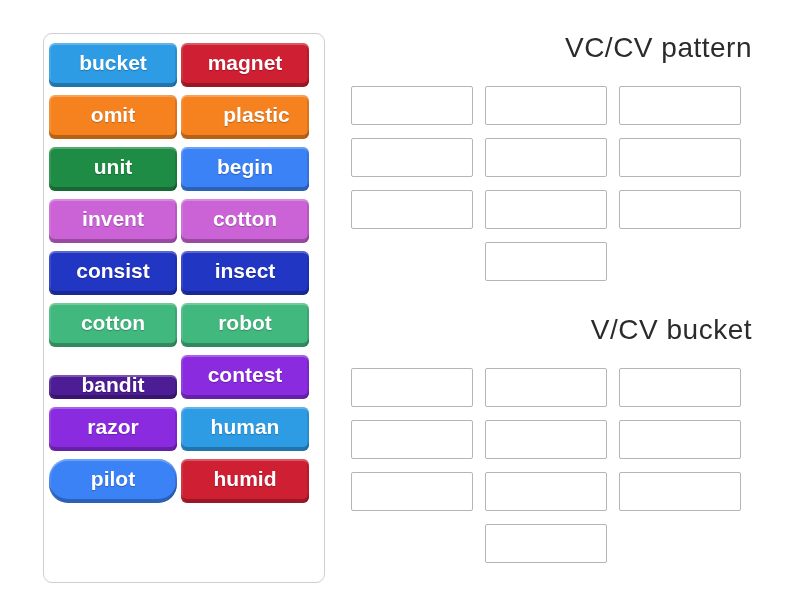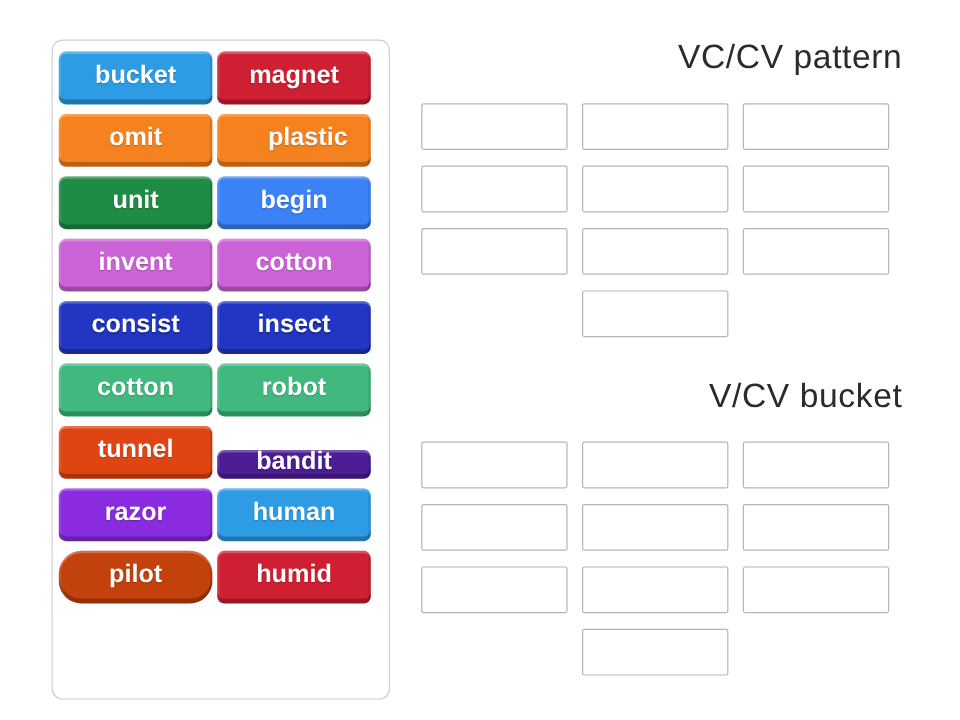--- a/index.html
+++ b/index.html
@@ -50,25 +50,25 @@
       <div class="tile" style="background: rgb(245, 130, 31); text-align: center;">omit</div>
       <div class="tile" style="background: rgb(245, 130, 31); padding-left: 23px;">plastic</div>
       <div class="tile" style="background: rgb(30, 140, 68);">unit</div>
       <div class="tile" style="background: #3b82f6;">begin</div>
       <div class="tile" style="background: rgb(203, 99, 214);">invent</div>
       <div class="tile" style="background: rgb(203, 99, 214);">cotton</div>
       <div class="tile" style="background: rgb(34, 54, 196);">consist</div>
       <div class="tile" style="background: rgb(34, 54, 196);">insect</div>
       <div class="tile" style="background: rgb(65, 184, 126);">cotton</div>
       <div class="tile" style="background: rgb(65, 184, 126);">robot</div>
-      <div class="tile" style="background: rgb(223, 69, 18);">tunnel</div>
       <div class="tile" style="background: #4c1d95; margin-top: 20px;">bandit</div>
+      <div class="tile" style="background: rgb(138, 43, 224);">contest</div>
       <div class="tile" style="background: rgb(138, 43, 224);">razor</div>
       <div class="tile" style="background: rgb(45, 156, 229);">human</div>
-      <div class="tile" style="background: #c2410c; border-radius: 19px;">pilot</div>
+      <div class="tile" style="background: #3b82f6; border-radius: 19px;">pilot</div>
       <div class="tile" style="background: rgb(207, 31, 50);">humid</div>
     </div>
 
   <section class="group" id="group-0">
     <div class="group-title">VC/CV pattern</div>
     <div class="slots">
         <div class="slot" style="border-color: rgb(181, 181, 181); background: rgb(255, 255, 255);"></div>
         <div class="slot" style="border-color: rgb(181, 181, 181); background: rgb(255, 255, 255);"></div>
         <div class="slot" style="border-color: rgb(181, 181, 181); background: rgb(255, 255, 255);"></div>
         <div class="slot" style="border-color: rgb(181, 181, 181); background: rgb(255, 255, 255);"></div>

